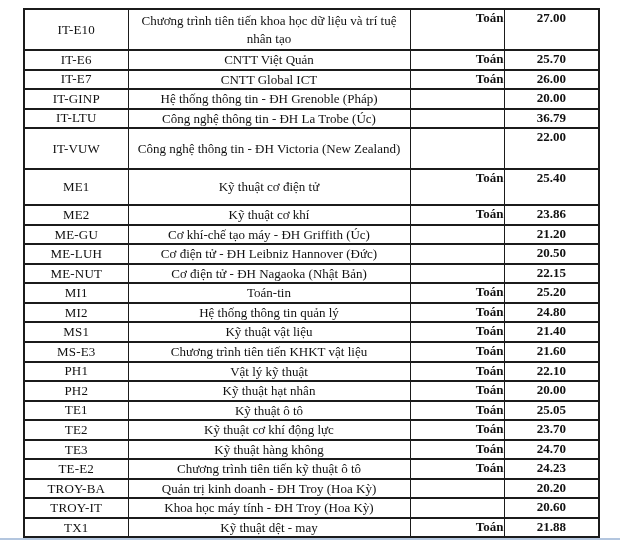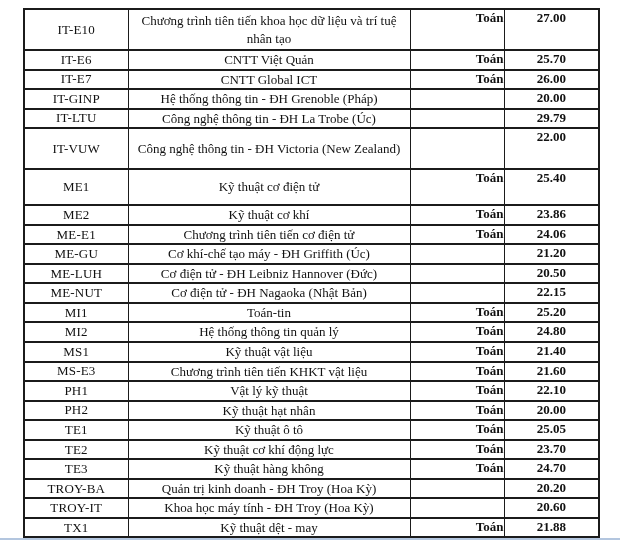--- a/index.html
+++ b/index.html
@@ -106,47 +106,41 @@
         <tr class="row">
     <td class="code">IT-GINP</td>
     <td class="name">Hệ thống thông tin - ĐH Grenoble (Pháp)</td>
     <td class="subject"></td>
     <td class="score">20.00</td>
   </tr>
         <tr class="row">
     <td class="code">IT-LTU</td>
     <td class="name">Công nghệ thông tin - ĐH La Trobe (Úc)</td>
     <td class="subject"></td>
-    <td class="score">29.79</td>
+    <td class="score">36.79</td>
   </tr>
         <tr class="row double">
     <td class="code">IT-VUW</td>
     <td class="name">Công nghệ thông tin - ĐH Victoria (New Zealand)</td>
     <td class="subject"></td>
     <td class="score">22.00</td>
   </tr>
         <tr class="row large">
     <td class="code">ME1</td>
     <td class="name">Kỹ thuật cơ điện tử</td>
     <td class="subject">Toán</td>
     <td class="score">25.40</td>
   </tr>
         <tr class="row">
     <td class="code">ME2</td>
     <td class="name">Kỹ thuật cơ khí</td>
     <td class="subject">Toán</td>
     <td class="score">23.86</td>
   </tr>
         <tr class="row">
-    <td class="code">ME-E1</td>
-    <td class="name">Chương trình tiên tiến cơ điện tử</td>
-    <td class="subject">Toán</td>
-    <td class="score">24.06</td>
-  </tr>
-        <tr class="row">
     <td class="code">ME-GU</td>
     <td class="name">Cơ khí-chế tạo máy - ĐH Griffith (Úc)</td>
     <td class="subject"></td>
     <td class="score">21.20</td>
   </tr>
         <tr class="row">
     <td class="code">ME-LUH</td>
     <td class="name">Cơ điện tử - ĐH Leibniz Hannover (Đức)</td>
     <td class="subject"></td>
     <td class="score">20.50</td>
@@ -203,20 +197,26 @@
     <td class="code">TE2</td>
     <td class="name">Kỹ thuật cơ khí động lực</td>
     <td class="subject">Toán</td>
     <td class="score">23.70</td>
   </tr>
         <tr class="row">
     <td class="code">TE3</td>
     <td class="name">Kỹ thuật hàng không</td>
     <td class="subject">Toán</td>
     <td class="score">24.70</td>
+  </tr>
+        <tr class="row">
+    <td class="code">TE-E2</td>
+    <td class="name">Chương trình tiên tiến kỹ thuật ô tô</td>
+    <td class="subject">Toán</td>
+    <td class="score">24.23</td>
   </tr>
         <tr class="row">
     <td class="code">TROY-BA</td>
     <td class="name">Quản trị kinh doanh - ĐH Troy (Hoa Kỳ)</td>
     <td class="subject"></td>
     <td class="score">20.20</td>
   </tr>
         <tr class="row">
     <td class="code">TROY-IT</td>
     <td class="name">Khoa học máy tính - ĐH Troy (Hoa Kỳ)</td>

